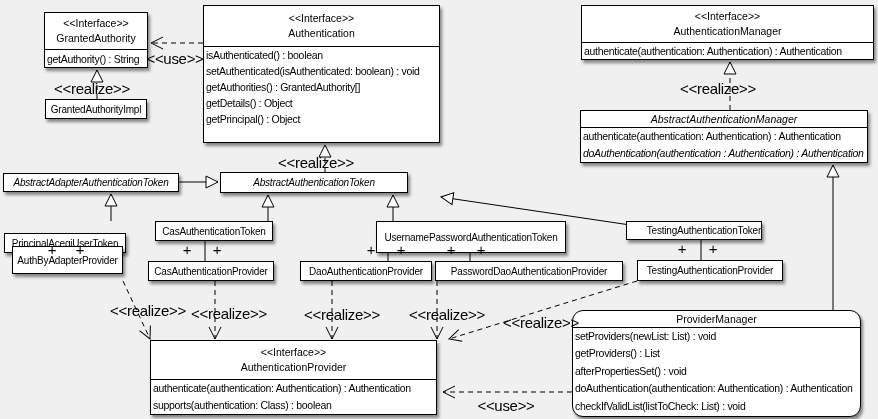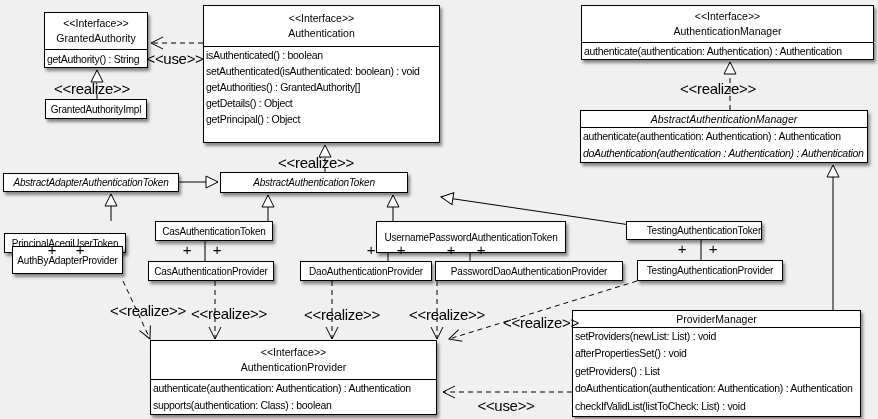--- a/index.html
+++ b/index.html
@@ -158,28 +158,28 @@
     <div class="hdr" style="height:38px;">
       <div>&lt;&lt;Interface&gt;&gt;</div>
       <div>AuthenticationProvider</div>
     </div>
     <div class="methods">
       <div class="m">authenticate(authentication: Authentication) : Authentication</div>
       <div class="m">supports(authentication: Class) : boolean</div>
     </div>
   </div>
 
-  <div class="box b-pm" style="left:572px;top:310px;width:289px;height:107px;">
+  <div class="box b-pm" style="left:572px;top:310px;width:289px;height:107px;border-radius:11px;">
     <div class="hdr" style="height:16px;">
       <div>ProviderManager</div>
     </div>
     <div class="methods">
       <div class="m">setProviders(newList: List) : void</div>
+      <div class="m">getProviders() : List</div>
       <div class="m">afterPropertiesSet() : void</div>
-      <div class="m">getProviders() : List</div>
       <div class="m">doAuthentication(authentication: Authentication) : Authentication</div>
       <div class="m">checkIfValidList(listToCheck: List) : void</div>
     </div>
   </div>
 
   <div class="lbl" style="left:175px;top:50px;">&lt;&lt;use&gt;&gt;</div>
   <div class="lbl" style="left:92px;top:80px;">&lt;&lt;realize&gt;&gt;</div>
   <div class="lbl" style="left:718px;top:80px;">&lt;&lt;realize&gt;&gt;</div>
   <div class="lbl" style="left:316px;top:154px;">&lt;&lt;realize&gt;&gt;</div>
   <div class="lbl" style="left:148px;top:302px;">&lt;&lt;realize&gt;&gt;</div>

